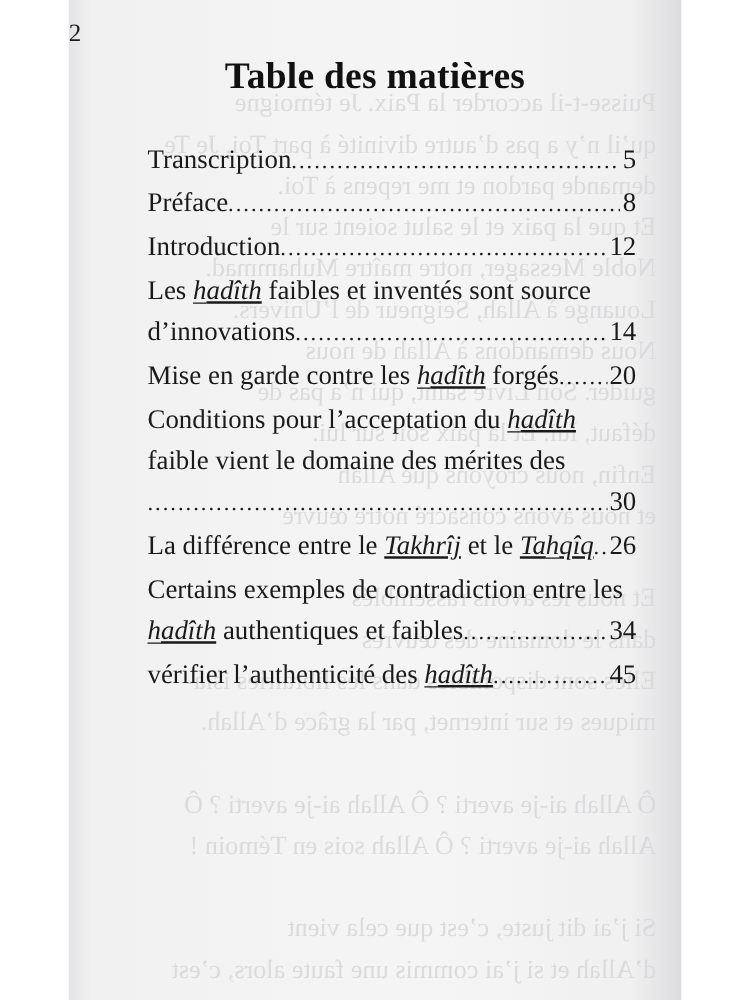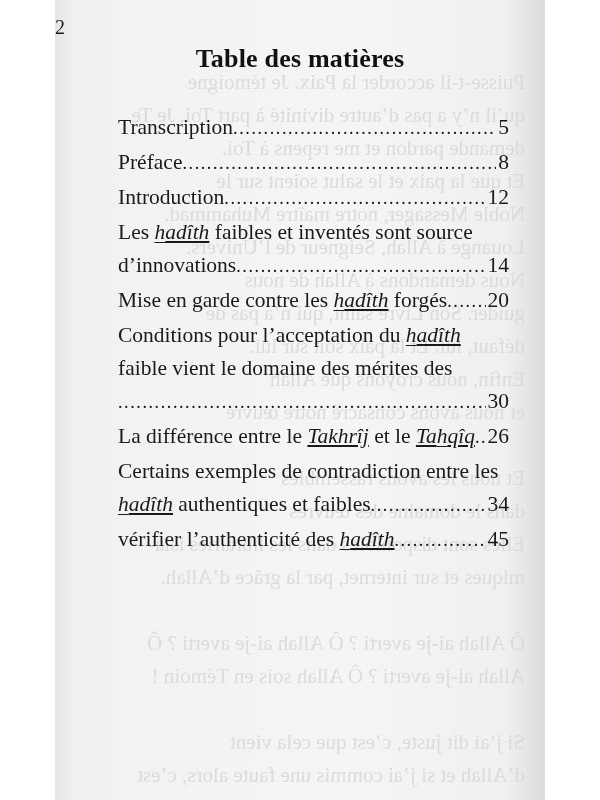--- a/index.html
+++ b/index.html
@@ -41,21 +41,21 @@
     color: #1c1c1c;
   }
   .title {
     position: absolute;
     left: 0;
     width: 490px;
     top: 44px;
     text-align: center;
     font-family: "Liberation Serif", serif;
     font-weight: bold;
-    font-size: 26px;
+    font-size: 30px;
     color: #111111;
     letter-spacing: 0.2px;
   }
   .toc {
     position: absolute;
     left: 63px;
     top: 111px;
     width: 391px;
     font-family: "Liberation Serif", serif;
     font-size: 21.5px;

